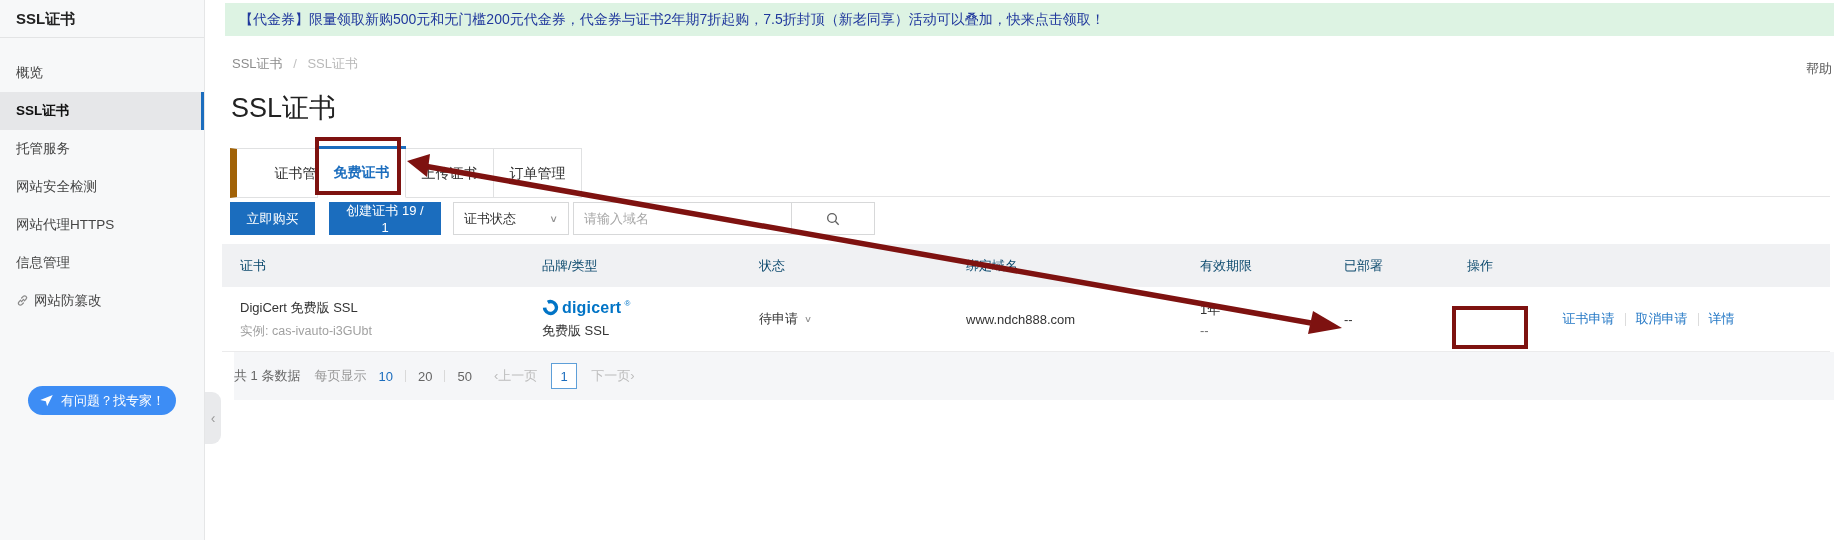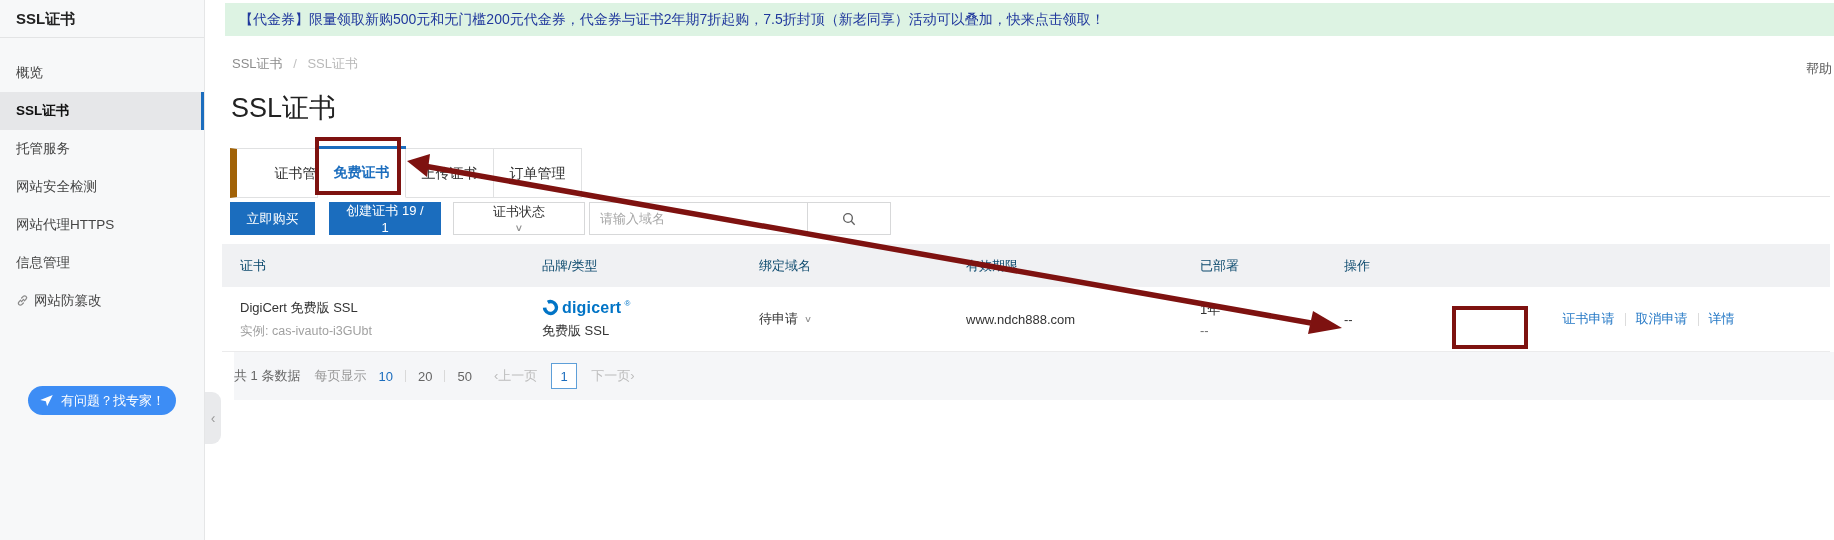--- a/index.html
+++ b/index.html
@@ -51,23 +51,23 @@
     height:3px; background:#1b6dbe; }
   .tab-ext-line { position:absolute; left:582px; top:196px; width:1248px; height:1px;
     background:#e4e4e5; }
 
   
   .toolbar { position:absolute; left:230px; top:202px; height:33px; display:flex; }
   .btn-primary { height:33px; background:#1b6dbe; color:#fff; border:none; font-size:13px;
     padding:0 16px; margin-right:14px; cursor:pointer; font-family:inherit; }
   .btn-buy { width:85px; }
   .btn-create { width:112px; margin-right:12px; }
-  .select-box { width:132px; height:33px; border:1px solid #d7d8d9; background:#fff;
+  .select-box { width:116px; height:33px; border:1px solid #d7d8d9; background:#fff;
     display:flex; align-items:center; justify-content:space-between; padding:0 10px;
-    margin-right:4px; color:#333; cursor:pointer;flex-direction:column; }
+    margin-right:4px; color:#333; cursor:pointer; }
   .select-box .chev { color:#8f8f8f; font-size:12px; transform:scaleY(.8); }
   .search-input { width:218px; height:33px; border:1px solid #d7d8d9; border-right:none;
     padding:0 10px; font-size:13px; color:#333; font-family:inherit; outline:none; }
   .search-input::placeholder { color:#a6a6a6; }
   .search-btn { width:84px; height:33px; border:1px solid #d7d8d9; background:#fff;
     display:flex; align-items:center; justify-content:center; cursor:pointer; }
 
   
   .table { position:absolute; left:222px; top:244px; width:1608px; }
   .trow { display:grid; grid-template-columns:302px 217px 207px 234px 144px 123px 381px; }
@@ -178,20 +178,21 @@
           <path d="M15.5 15.5 L20.5 20.5"></path>
       </svg>
     </span>
   </div>
 </div>
 
 <div class="table">
   <div class="trow thead">
     <div class="cell">证书</div>
     <div class="cell">品牌/类型</div>
+    <div class="cell">状态</div>
     <div class="cell">绑定域名</div>
     <div class="cell">有效期限</div>
     <div class="cell">已部署</div>
     <div class="cell">操作</div>
   </div>
   <div class="trow tbody-row">
     <div class="cell">
       <div class="cert-name">DigiCert 免费版 SSL</div>
       <div class="cert-instance">实例: cas-ivauto-i3GUbt</div>
     </div>

